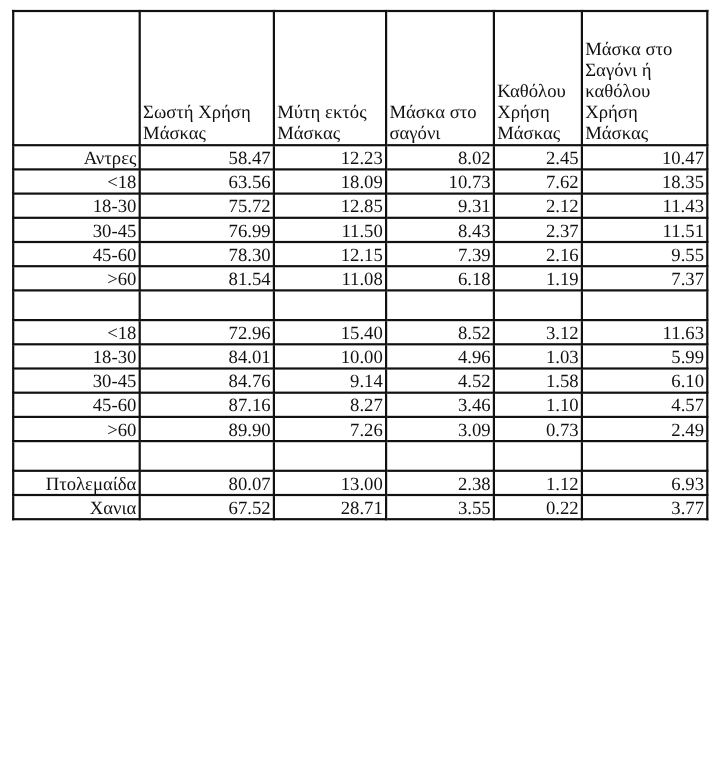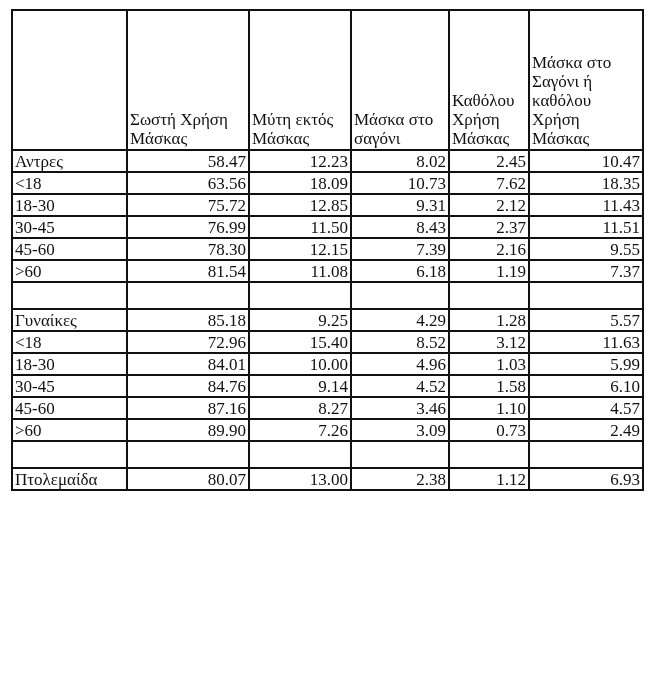--- a/index.html
+++ b/index.html
@@ -1,22 +1,22 @@
 <!DOCTYPE html>
 <html><head>
 <meta charset="utf-8">
 <style>
   html, body { margin:0; padding:0; background:#ffffff; }
   body { width:659px; height:690px; position:relative; overflow:hidden; font-family:"Liberation Serif", "DejaVu Serif", serif; color:#111; }
   table { position:absolute; left:11px; top:9px; border-collapse:collapse; table-layout:fixed; font-size:17px; line-height:19px; }
   td { border:2px solid #111; padding:0 2px; vertical-align:bottom; white-space:nowrap; overflow:hidden; }
-  thead td { height:119px; white-space:normal; padding:18px 2px 1px 2px; }
+  thead td { height:119px; white-space:normal; padding:0 2px 1px 2px; }
   tbody td { height:20px; }
   td.num { text-align:right; }
-  td.lbl { text-align:left; }
+  td.lbl { text-align:right; }
   tr.spacer td { height:25px; }
 </style>
 </head>
 <body>
 
 <table>
   <colgroup>
     <col style="width:115px">
       <col style="width:122px">
       <col style="width:102px">
@@ -85,28 +85,20 @@
       </tr>
       <tr class="spacer">
         <td class="lbl"></td>
         <td class="num"></td>
         <td class="num"></td>
         <td class="num"></td>
         <td class="num"></td>
         <td class="num"></td>
       </tr>
       <tr class="">
-        <td class="lbl">Γυναίκες</td>
-        <td class="num">85.18</td>
-        <td class="num">9.25</td>
-        <td class="num">4.29</td>
-        <td class="num">1.28</td>
-        <td class="num">5.57</td>
-      </tr>
-      <tr class="">
         <td class="lbl">&lt;18</td>
         <td class="num">72.96</td>
         <td class="num">15.40</td>
         <td class="num">8.52</td>
         <td class="num">3.12</td>
         <td class="num">11.63</td>
       </tr>
       <tr class="">
         <td class="lbl">18-30</td>
         <td class="num">84.01</td>
@@ -148,14 +140,22 @@
         <td class="num"></td>
       </tr>
       <tr class="">
         <td class="lbl">Πτολεμαίδα</td>
         <td class="num">80.07</td>
         <td class="num">13.00</td>
         <td class="num">2.38</td>
         <td class="num">1.12</td>
         <td class="num">6.93</td>
       </tr>
+      <tr class="">
+        <td class="lbl">Χανια</td>
+        <td class="num">67.52</td>
+        <td class="num">28.71</td>
+        <td class="num">3.55</td>
+        <td class="num">0.22</td>
+        <td class="num">3.77</td>
+      </tr>
     </tbody>
 </table>
 
 </body></html>

